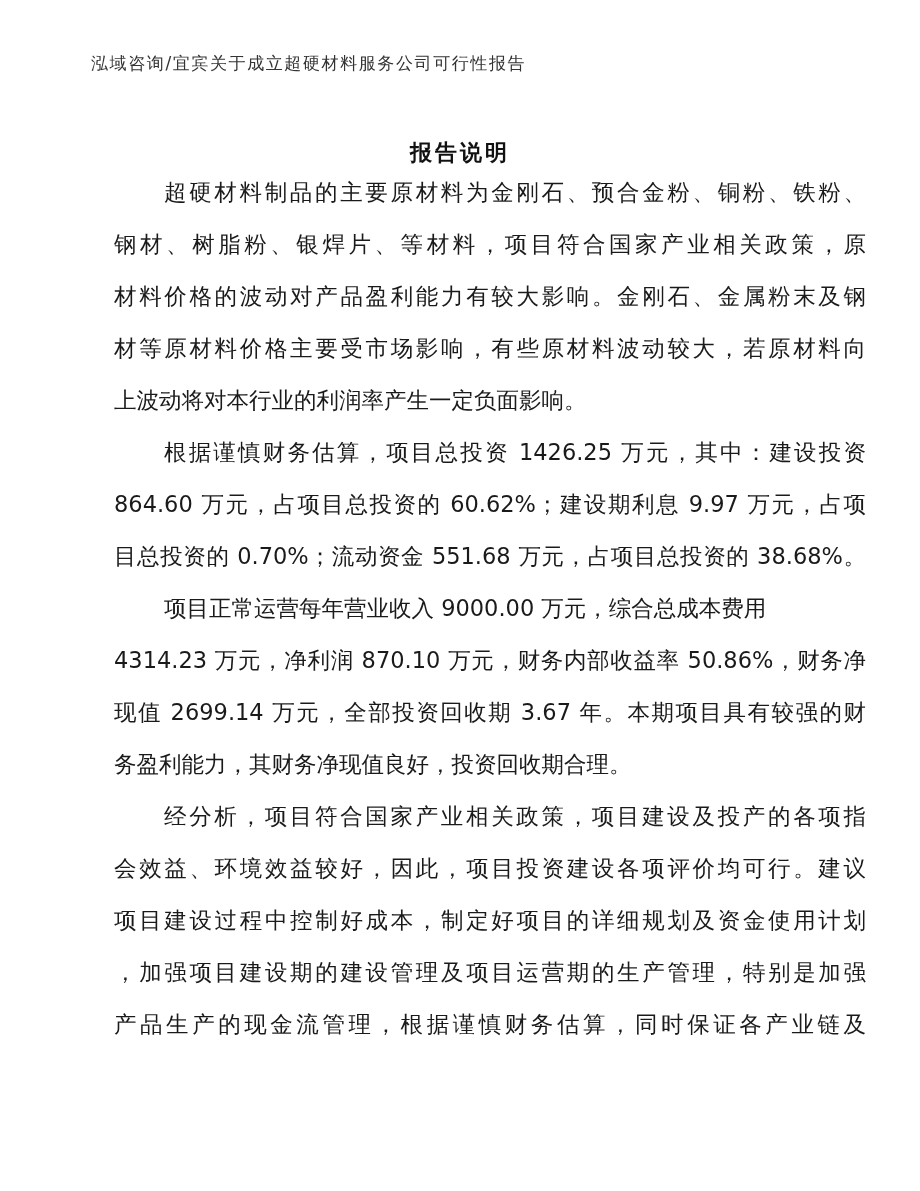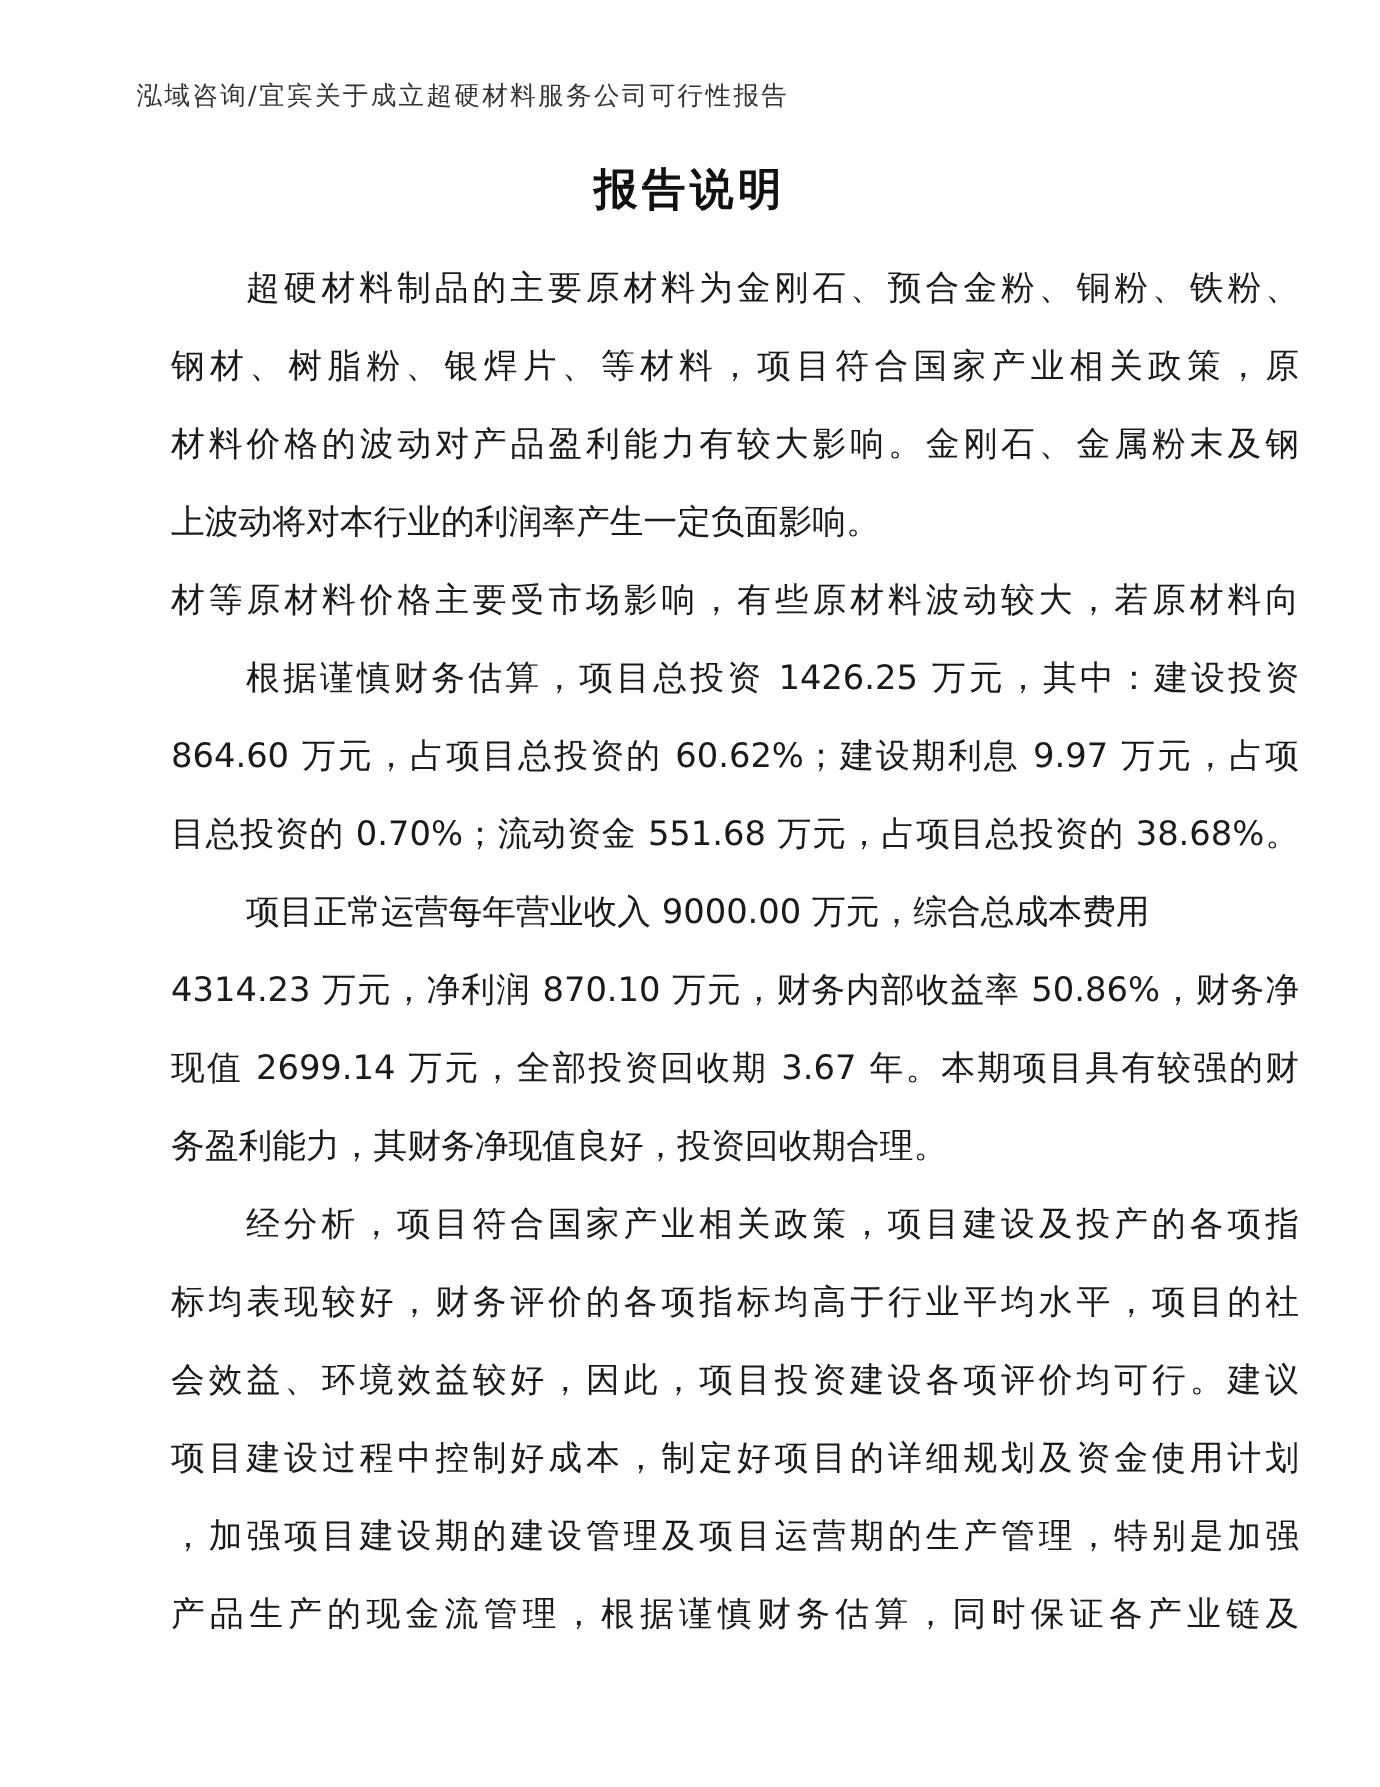--- a/index.html
+++ b/index.html
@@ -22,23 +22,23 @@
     font-size: 17px;
     letter-spacing: 1.6px;
     color: #333333;
     white-space: nowrap;
     font-family: "DejaVu Sans", "Liberation Sans", sans-serif;
   }
   .page-title {
     position: absolute;
     left: 0;
     width: 920px;
-    top: 107px;
+    top: 138px;
     text-align: center;
-    font-size: 29px;
+    font-size: 22px;
     font-weight: bold;
     letter-spacing: 3px;
     color: #111111;
     font-family: "DejaVu Sans", "Liberation Sans", sans-serif;
   }
   .body-text {
     position: absolute;
     left: 86px;
     top: 172px;
     width: 752px;
@@ -67,35 +67,34 @@
 
 <div class="running-header">泓域咨询/宜宾关于成立超硬材料服务公司可行性报告</div>
 
 <div class="page-title">报告说明</div>
 
 <div class="body-text">
   <div>
     <span class="line indent">超硬材料制品的主要原材料为金刚石、预合金粉、铜粉、铁粉、</span>
     <span class="line">钢材、树脂粉、银焊片、等材料，项目符合国家产业相关政策，原</span>
     <span class="line">材料价格的波动对产品盈利能力有较大影响。金刚石、金属粉末及钢</span>
+    <span class="line">材等原材料价格主要受市场影响，有些原材料波动较大，若原材料向</span>
     <span class="line last">上波动将对本行业的利润率产生一定负面影响。</span>
-    <span class="line">材等原材料价格主要受市场影响，有些原材料波动较大，若原材料向</span>
   </div>
   <div>
     <span class="line indent">根据谨慎财务估算，项目总投资 1426.25 万元，其中：建设投资</span>
     <span class="line">864.60 万元，占项目总投资的 60.62%；建设期利息 9.97 万元，占项</span>
     <span class="line">目总投资的 0.70%；流动资金 551.68 万元，占项目总投资的 38.68%。</span>
   </div>
   <div>
     <span class="line indent last">项目正常运营每年营业收入 9000.00 万元，综合总成本费用</span>
     <span class="line">4314.23 万元，净利润 870.10 万元，财务内部收益率 50.86%，财务净</span>
     <span class="line">现值 2699.14 万元，全部投资回收期 3.67 年。本期项目具有较强的财</span>
     <span class="line last">务盈利能力，其财务净现值良好，投资回收期合理。</span>
   </div>
   <div>
     <span class="line indent">经分析，项目符合国家产业相关政策，项目建设及投产的各项指</span>
-    <span class="line">标均表现较好，财务评价的各项指标均高于行业平均水平，项目的社</span>
     <span class="line">会效益、环境效益较好，因此，项目投资建设各项评价均可行。建议</span>
     <span class="line">项目建设过程中控制好成本，制定好项目的详细规划及资金使用计划</span>
     <span class="line">，加强项目建设期的建设管理及项目运营期的生产管理，特别是加强</span>
     <span class="line">产品生产的现金流管理，根据谨慎财务估算，同时保证各产业链及</span>
   </div>
 </div>
 
 </body></html>

